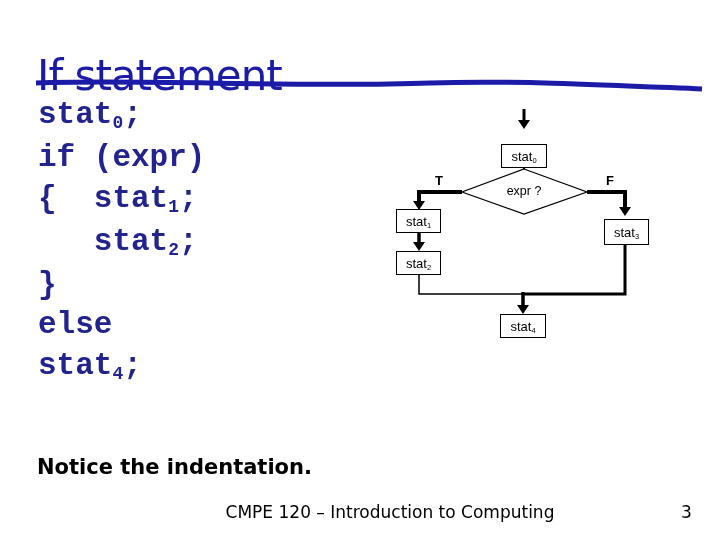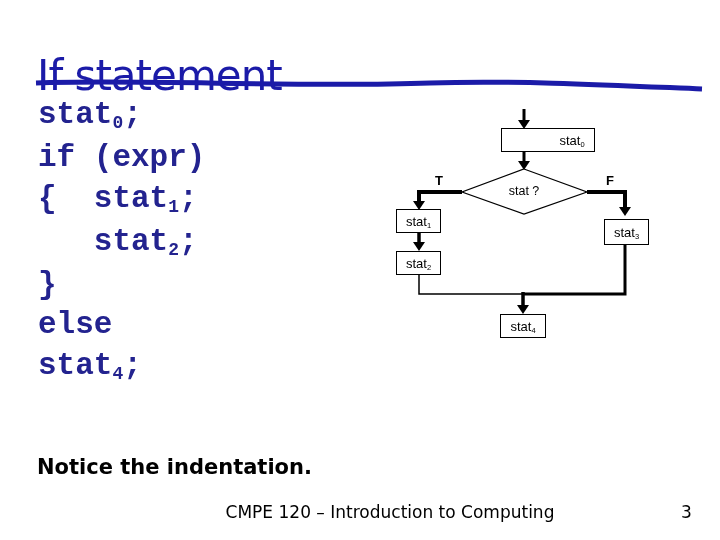--- a/index.html
+++ b/index.html
@@ -27,21 +27,21 @@
     font-weight:bold;font-size:31px;line-height:40.3px;
     color:var(--code-text,#23238f);
   }
   .code-line{white-space:pre;}
   .sub{font-size:58%;position:relative;top:0.3em;}
   .fbox{
     position:absolute;z-index:2;background:#fff;border:1px solid var(--flow,#000);
     display:flex;align-items:center;justify-content:center;
     font-family:"Liberation Sans","DejaVu Sans",sans-serif;font-size:13px;color:#000;
   }
-  .fbox-stat0{left:501px;top:128px;width:44px;height:22px;padding-left:48px;}
+  .fbox-stat0{left:501px;top:144px;width:44px;height:22px;}
   .fbox-stat1{left:396px;top:209px;width:43px;height:22px;}
   .fbox-stat2{left:396px;top:251px;width:43px;height:22px;}
   .fbox-stat3{left:604px;top:219px;width:43px;height:24px;}
   .fbox-stat4{left:500px;top:314px;width:44px;height:22px;}
   .decision-label{
     position:absolute;left:462px;top:184px;width:124px;z-index:2;text-align:center;
     font-family:"Liberation Sans","DejaVu Sans",sans-serif;font-size:12.5px;color:#000;
   }
   .branch-label{
     position:absolute;z-index:2;width:14px;text-align:center;
@@ -118,21 +118,21 @@
   <div class="fbox fbox-stat2">
     <span><span>stat</span><span class="sub">2</span></span>
   </div>
   <div class="fbox fbox-stat3">
     <span><span>stat</span><span class="sub">3</span></span>
   </div>
   <div class="fbox fbox-stat4">
     <span><span>stat</span><span class="sub">4</span></span>
   </div>
 
-  <div class="decision-label">stat ?</div>
+  <div class="decision-label">expr ?</div>
   <div class="branch-label branch-true">T</div>
   <div class="branch-label branch-false">F</div>
 
   <div class="note">Notice the indentation.</div>
 
   <div class="footer-course">CMPE 120 – Introduction to Computing</div>
   <div class="footer-page">3</div>
 
 </div>
 

